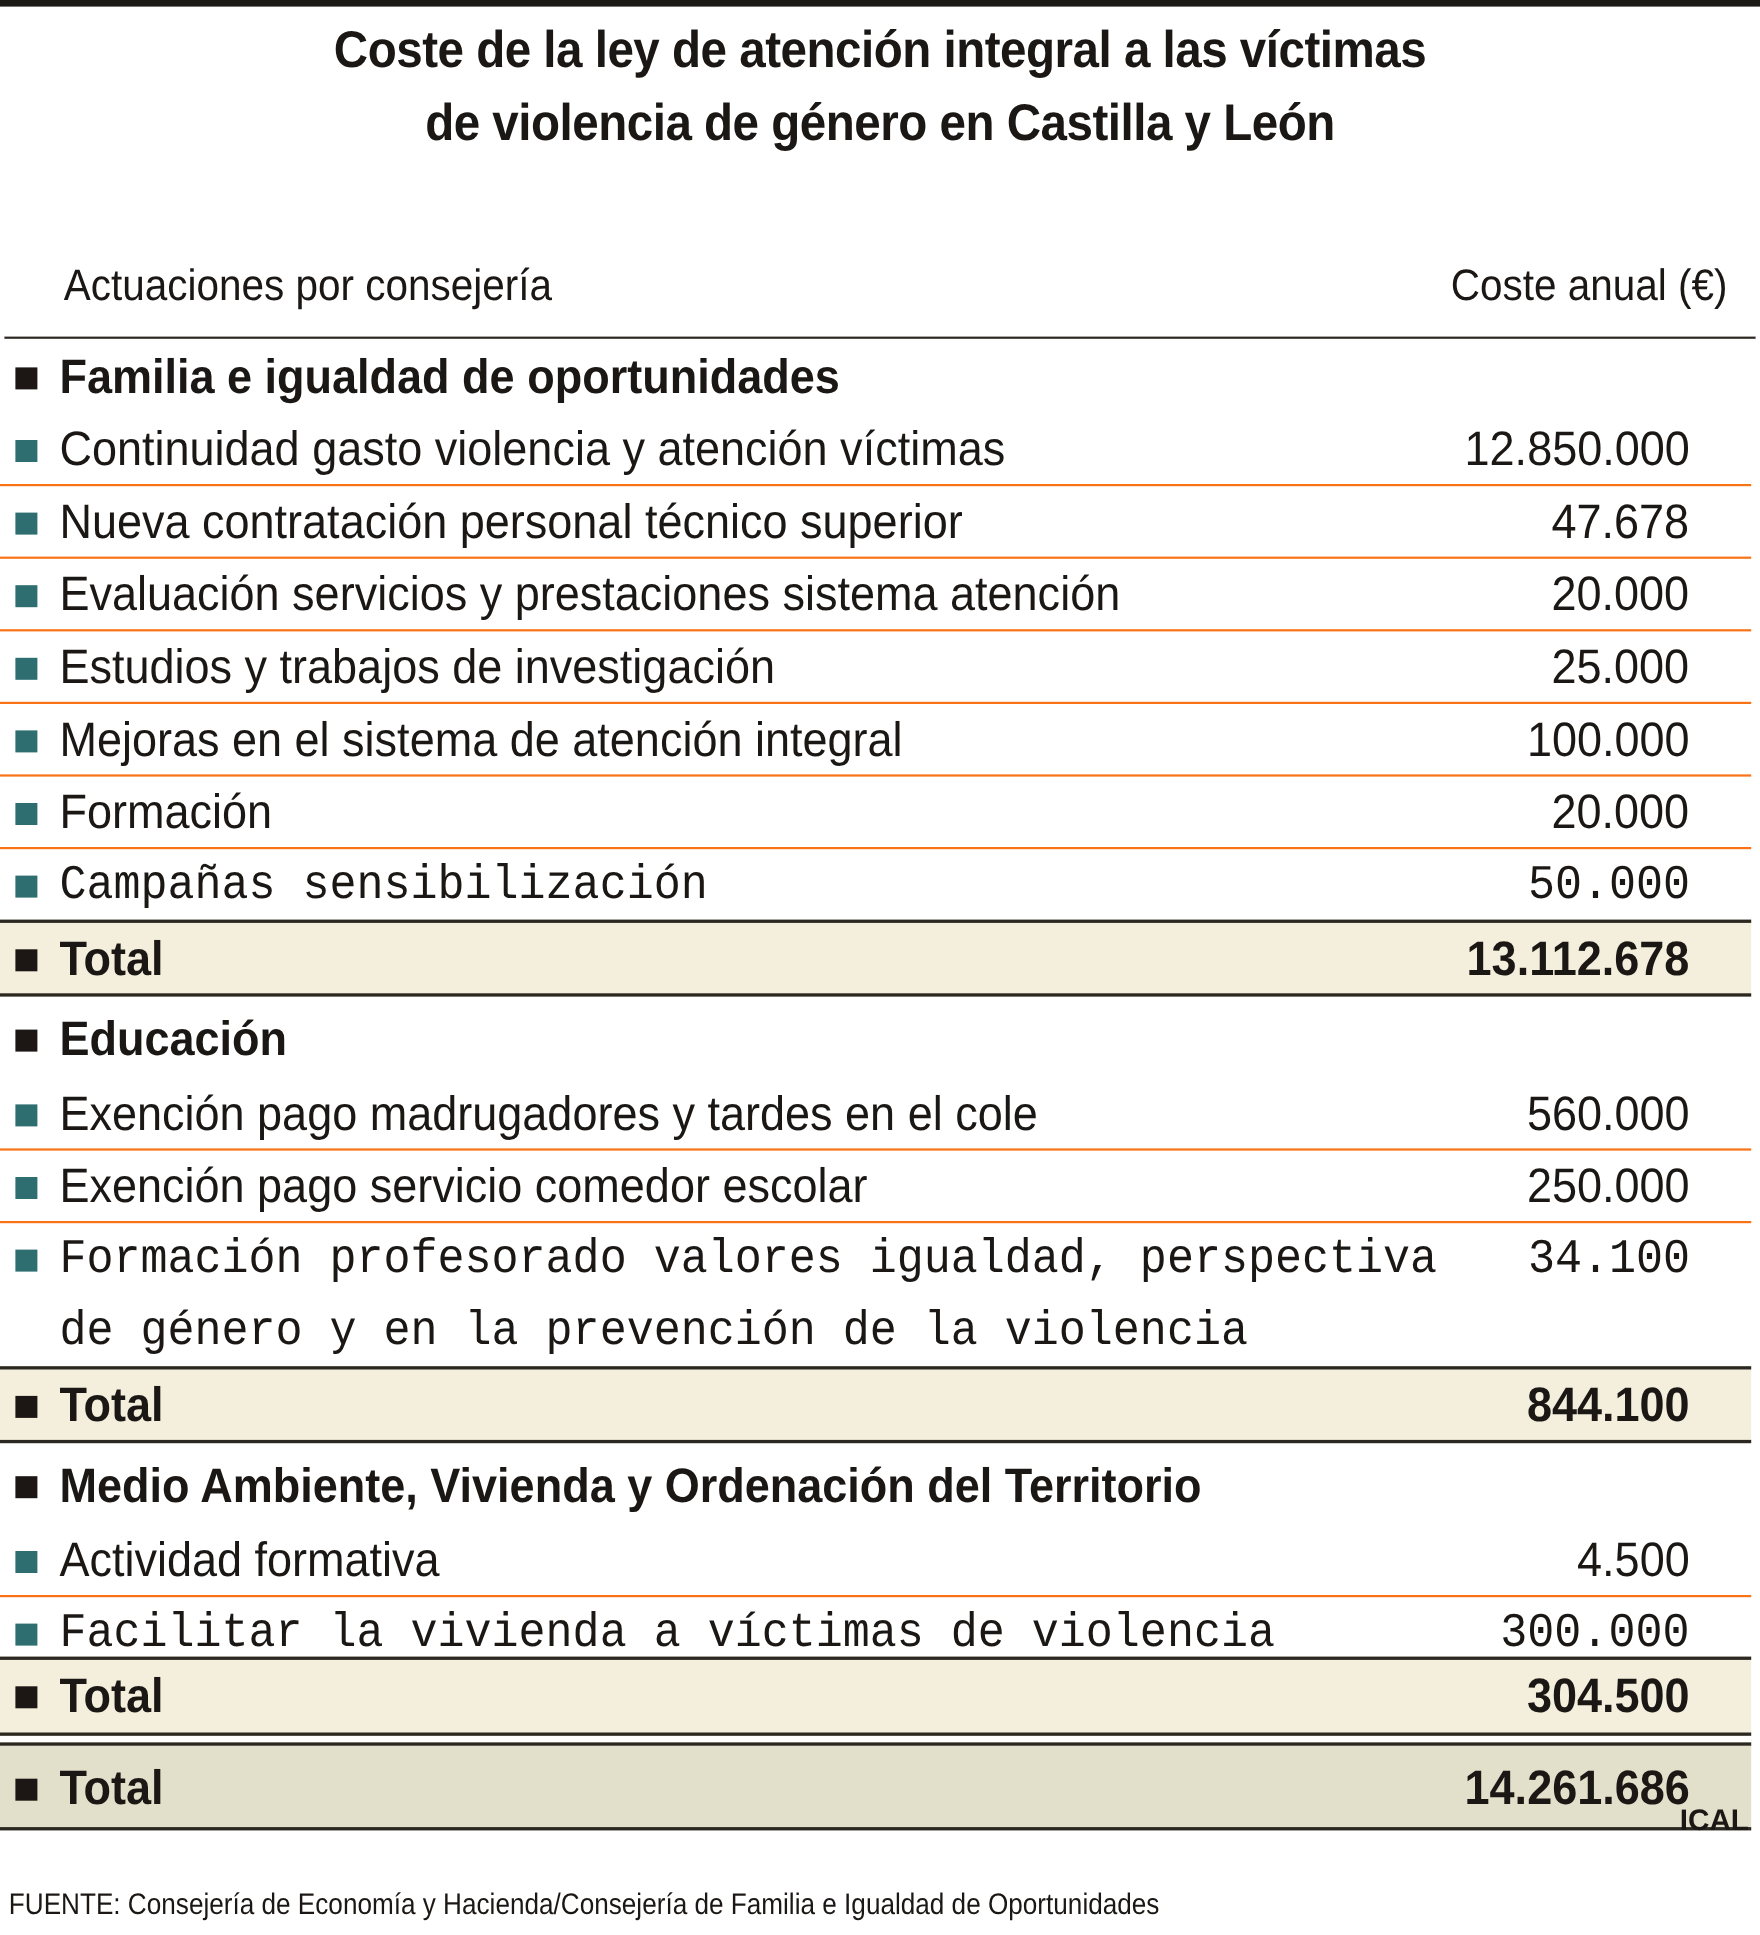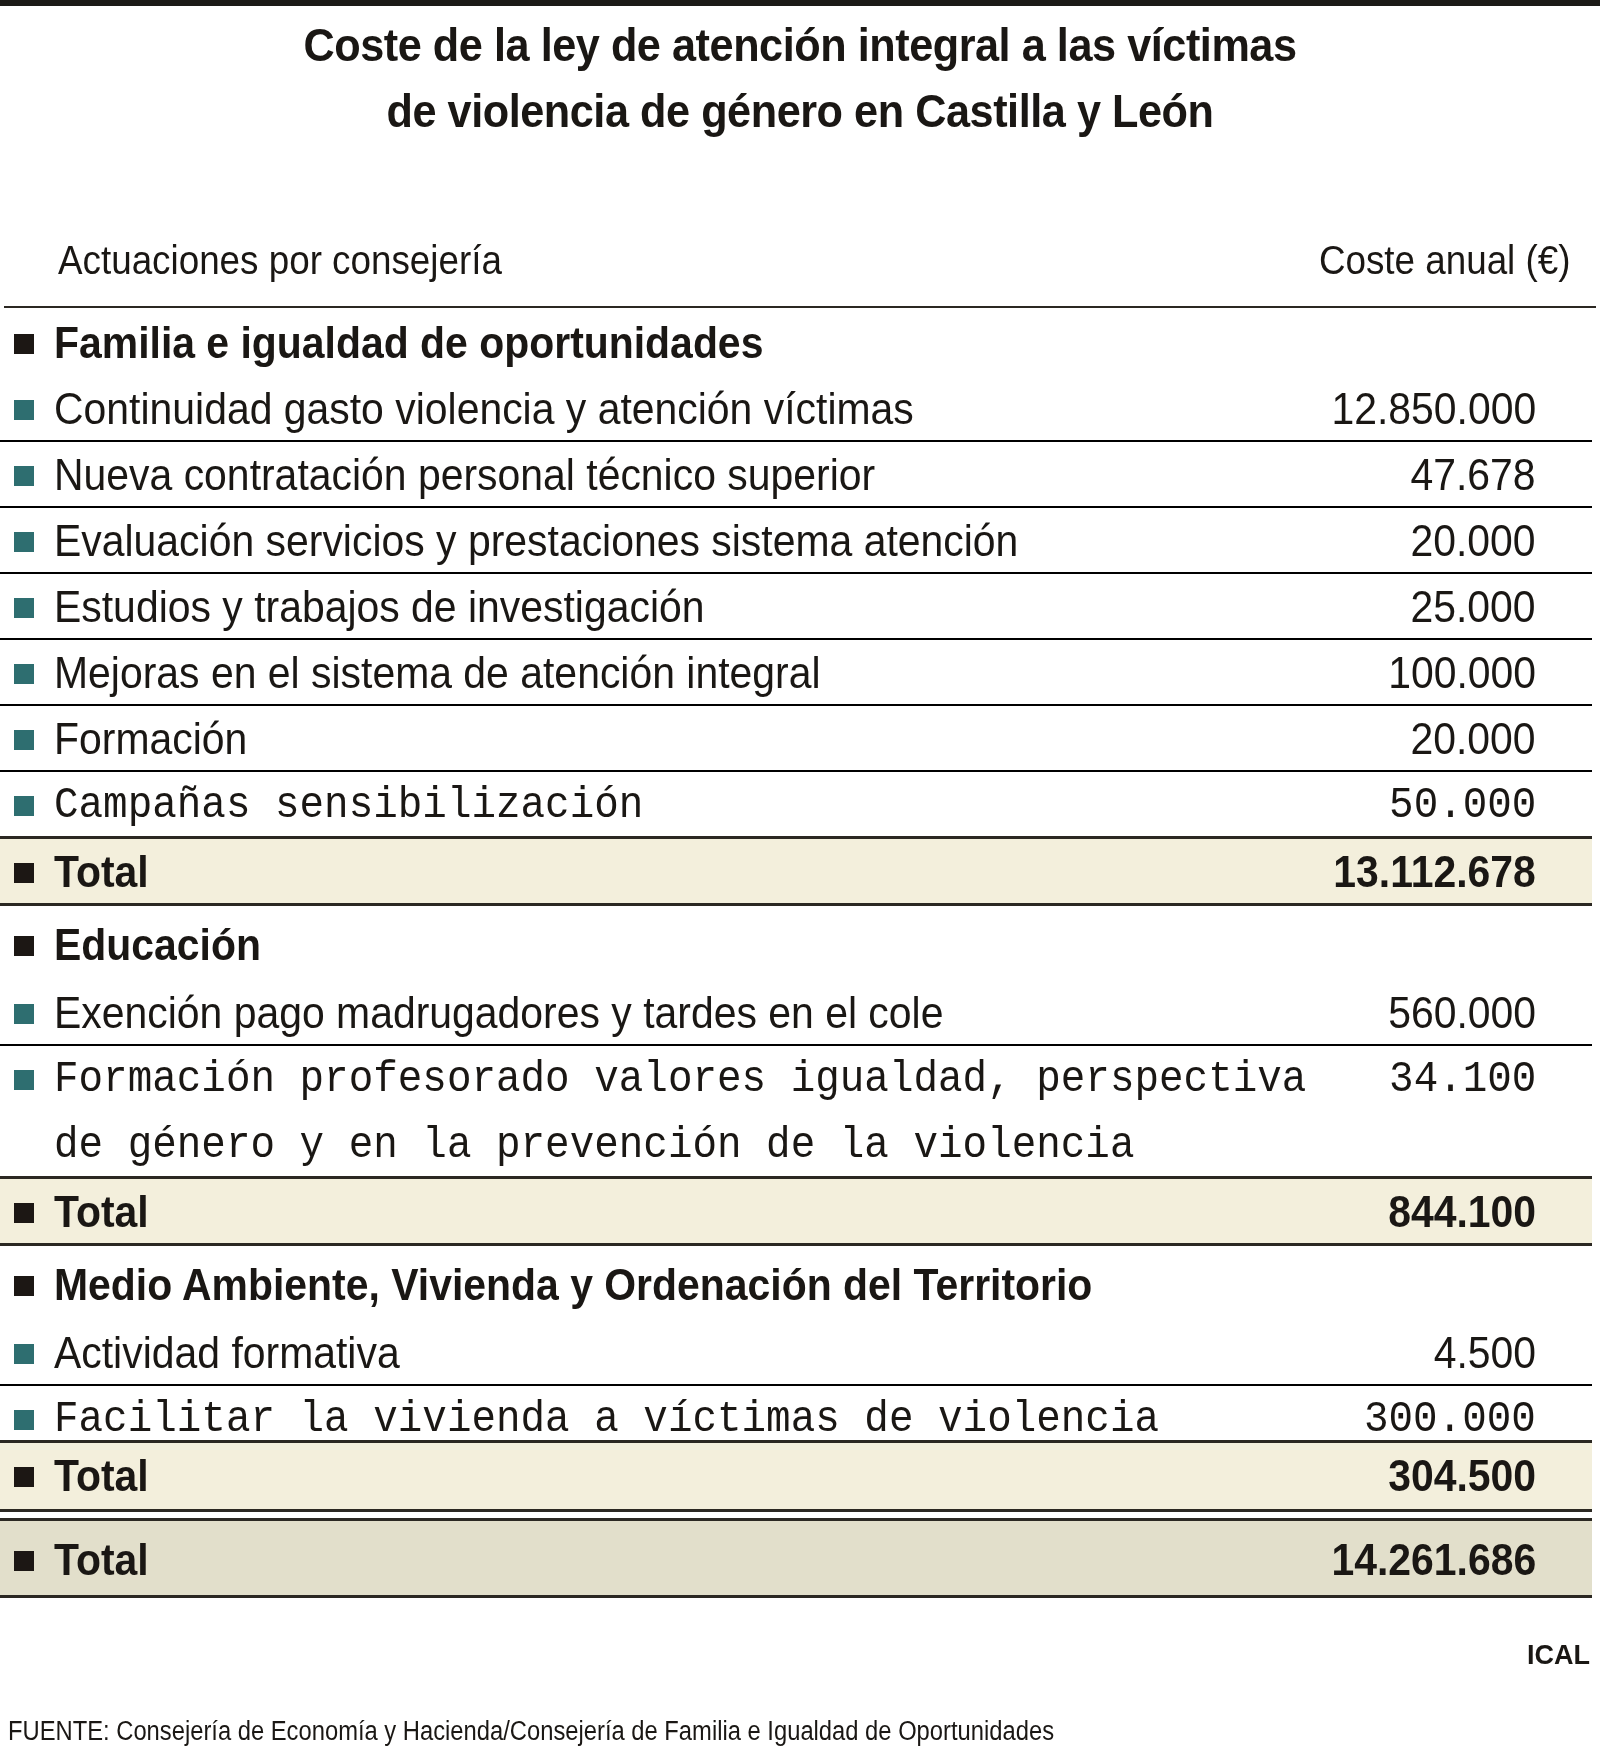--- a/index.html
+++ b/index.html
@@ -13,21 +13,21 @@
     .col-head.right { right: 30px; transform-origin: right; transform: scaleX(0.92); }
     .head-rule { position: absolute; left: 4px; top: 306px; width: 1592px; height: 2px; background: #2b2822; }
     .table { position: absolute; left: 0; top: 310px; width: 1592px; }
     .row { position: relative; box-sizing: border-box; display: flex; align-items: flex-start; }
     .row .bullet { width: 20px; height: 20px; margin-left: 14px; margin-top: 24px; flex: 0 0 20px; }
     .bullet.dark { background: #1c1714; }
     .bullet.teal { background: #2e6e70; }
     .row .label { margin-left: 20px; font-size: 44px; line-height: 66px; transform-origin: left; transform: scaleX(0.93); white-space: nowrap; }
     .row .value { position: absolute; right: 56px; top: 0; font-size: 44px; line-height: 66px; transform-origin: right; transform: scaleX(0.93); }
     .row.section .label { font-weight: bold; }
-    .row.item { border-bottom: 2px solid #000000; }
+    .row.item { border-bottom: 2px solid #f97316; }
     .row.item.last { border-bottom: none; font-family: Liberation Mono, monospace; }
     .row.total { background: #f3efdc; border-top: 3px solid #2b2822; border-bottom: 3px solid #2b2822; }
     .row.total .label, .row.total .value { font-weight: bold; }
     .row.grand { background: #e2dfcb; border-top: 3px solid #2b2822; border-bottom: 3px solid #2b2822; }
     .row.grand .label, .row.grand .value { font-weight: bold; }
     .footer { position: absolute; top: 1716px; left: 8px; font-size: 27px; transform-origin: left; transform: scaleX(0.88); white-space: nowrap; }
     .brand { position: absolute; top: 1640px; right: 10px; font-size: 27px; font-weight: bold; }
   </style>
 </head>
 <body>
@@ -92,20 +92,25 @@
 
   <div class="row section" style="height:74px;padding-top:6px">
     <span class="bullet dark"></span>
     <span class="label">Educación</span>
   </div>
   <div class="row item" style="height:66px">
     <span class="bullet teal"></span>
     <span class="label">Exención pago madrugadores y tardes en el cole</span>
     <span class="value">560.000</span>
   </div>
+  <div class="row item" style="height:66px">
+    <span class="bullet teal"></span>
+    <span class="label">Exención pago servicio comedor escolar</span>
+    <span class="value">250.000</span>
+  </div>
   <div class="row item last" style="height:130px">
     <span class="bullet teal"></span>
     <span style="display:flex;flex-direction:column">
       <span class="label">Formación profesorado valores igualdad, perspectiva</span>
       <span class="label">de género y en la prevención de la violencia</span>
     </span>
     <span class="value">34.100</span>
   </div>
   <div class="row total" style="height:70px">
     <span class="bullet dark"></span>

